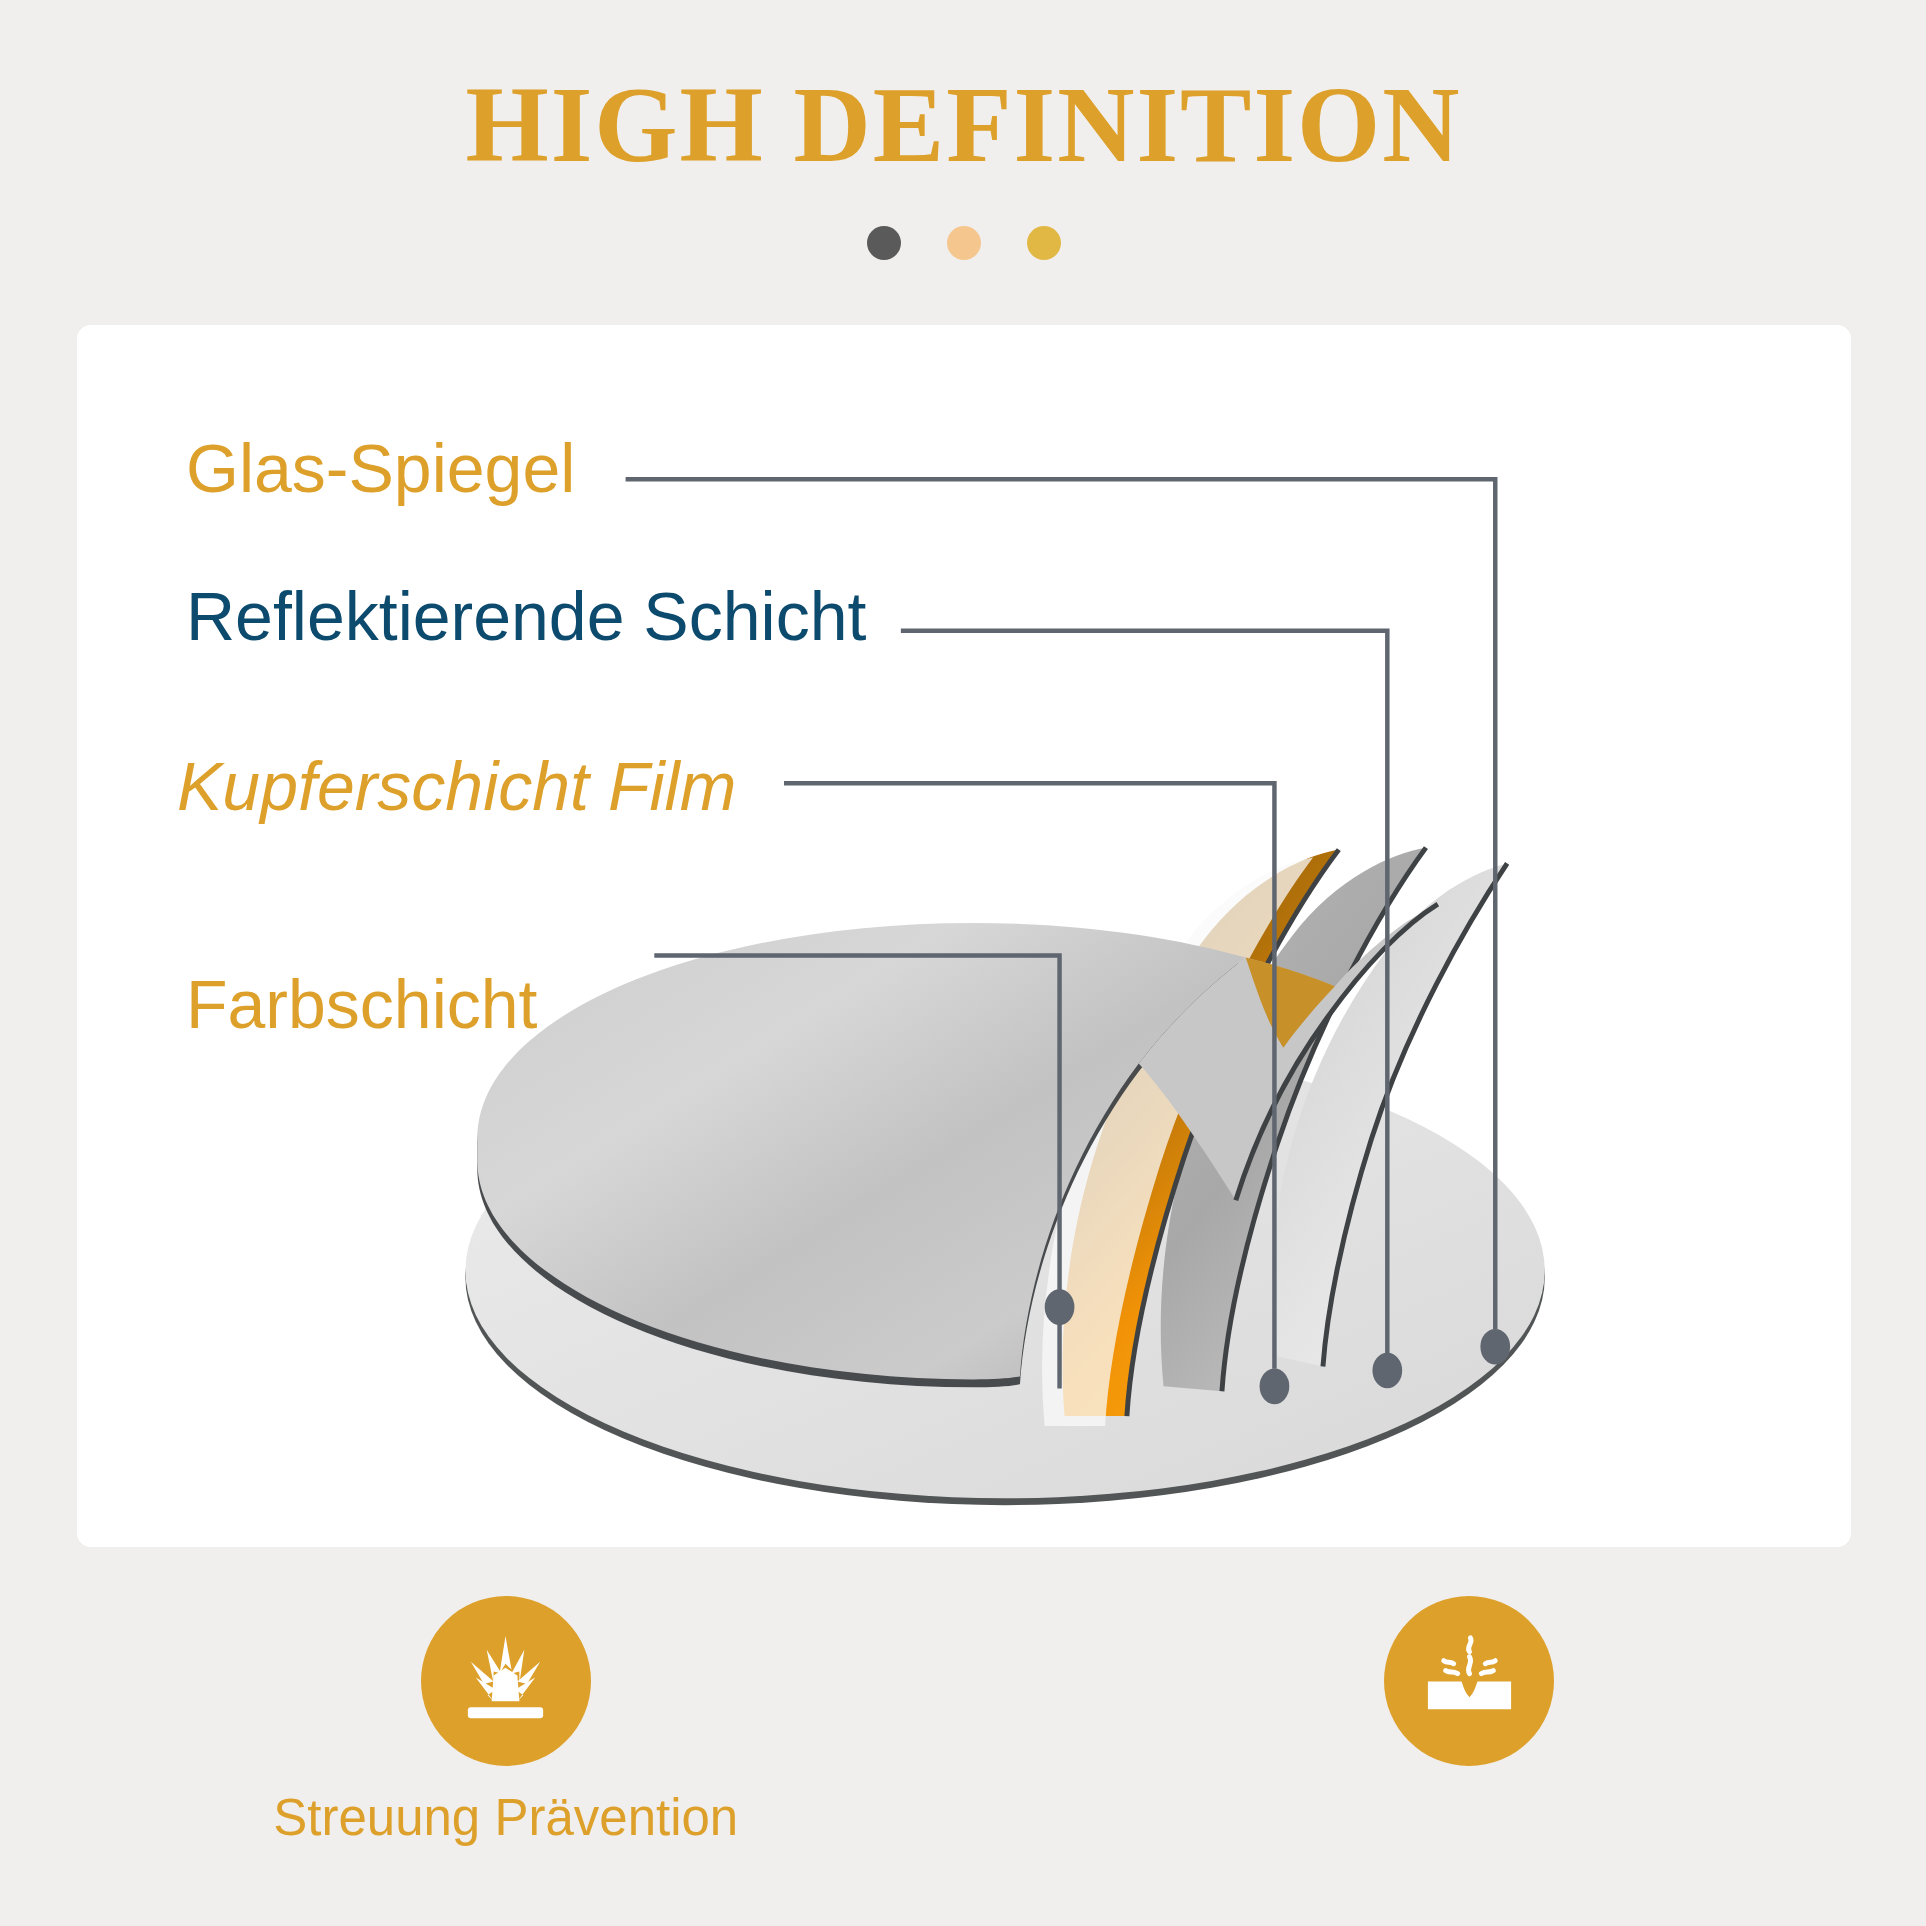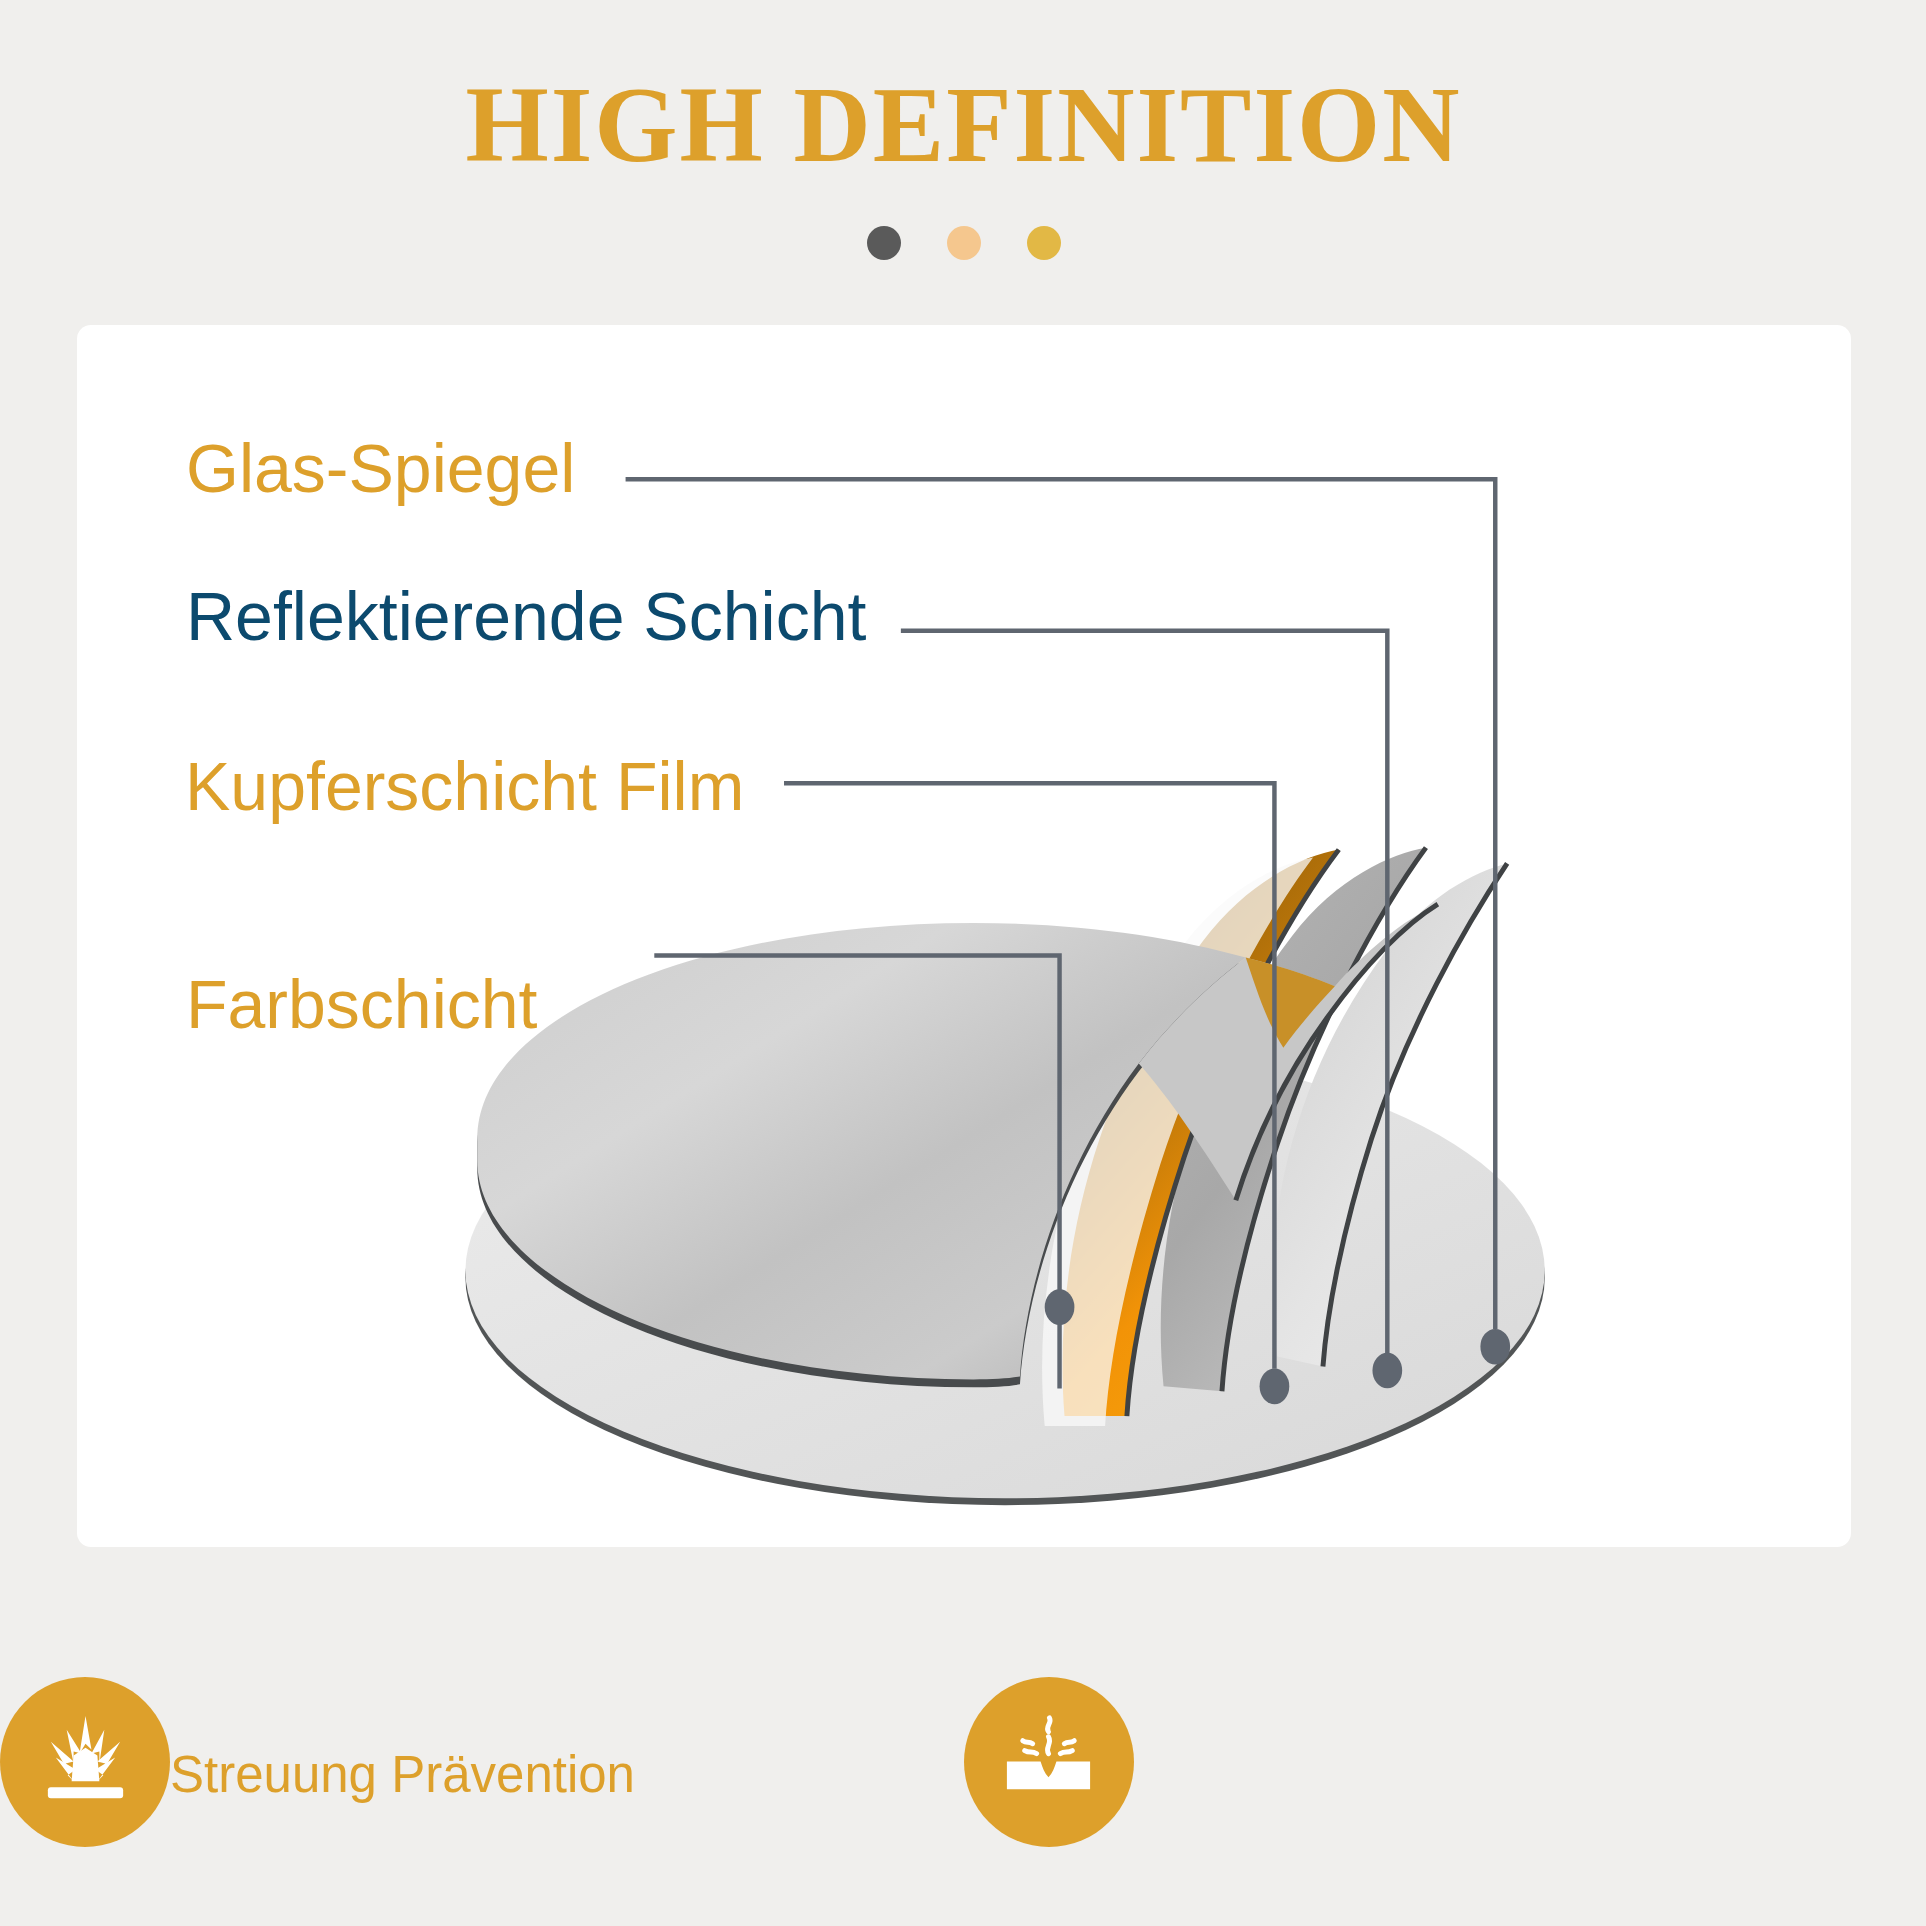--- a/index.html
+++ b/index.html
@@ -65,21 +65,21 @@
   
   .layer-label {
     position: absolute;
     font-size: 68px;
     color: #dda02b;
     white-space: nowrap;
     line-height: 1;
   }
   #layer-label-0 { left: 186px; top: 434px; }
   #layer-label-1 { left: 186px; top: 582px; }
-  #layer-label-2 { left: 185px; top: 752px; }
+  #layer-label-2 { left: 177px; top: 752px; font-style: italic; }
   #layer-label-3 { left: 186px; top: 970px; }
 
   
   #leader-lines, #mirror-illustration {
     position: absolute;
     left: 0;
     top: 0;
     width: 1927px;
     height: 1927px;
     pointer-events: none;
@@ -92,22 +92,23 @@
     position: absolute;
     left: 0;
     top: 1596px;
     width: 1927px;
     height: 331px;
     display: flex;
   }
   .feature {
     flex: 1 1 0;
     display: flex;
-    flex-direction: row;
+    flex-direction: column;
     align-items: center;
+    margin-left: 48px;
   }
   .feature-icon {
     width: 170px;
     height: 170px;
     border-radius: 50%;
     display: flex;
     align-items: center;
     justify-content: center;
   }
   .feature-label {

